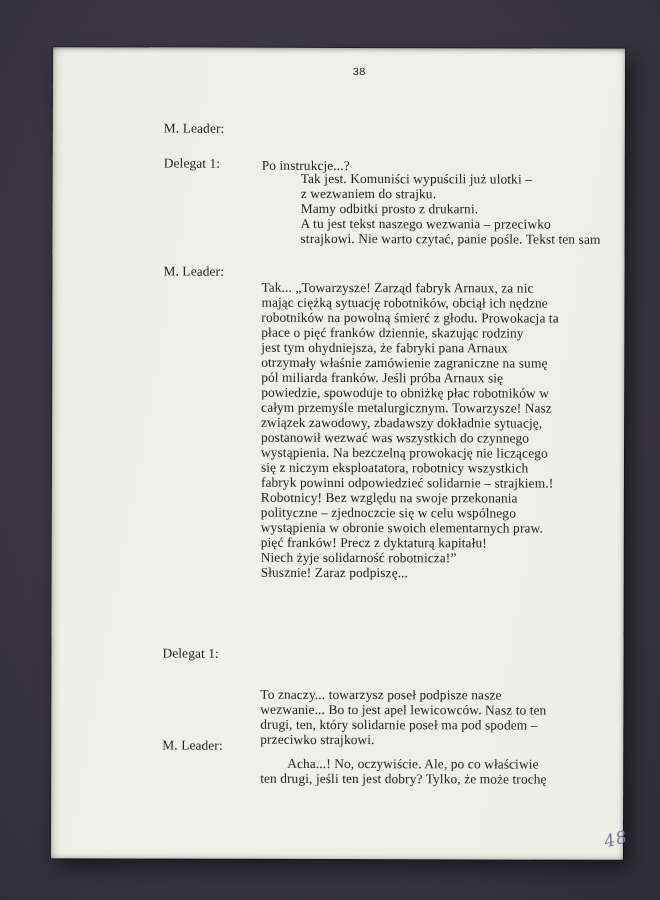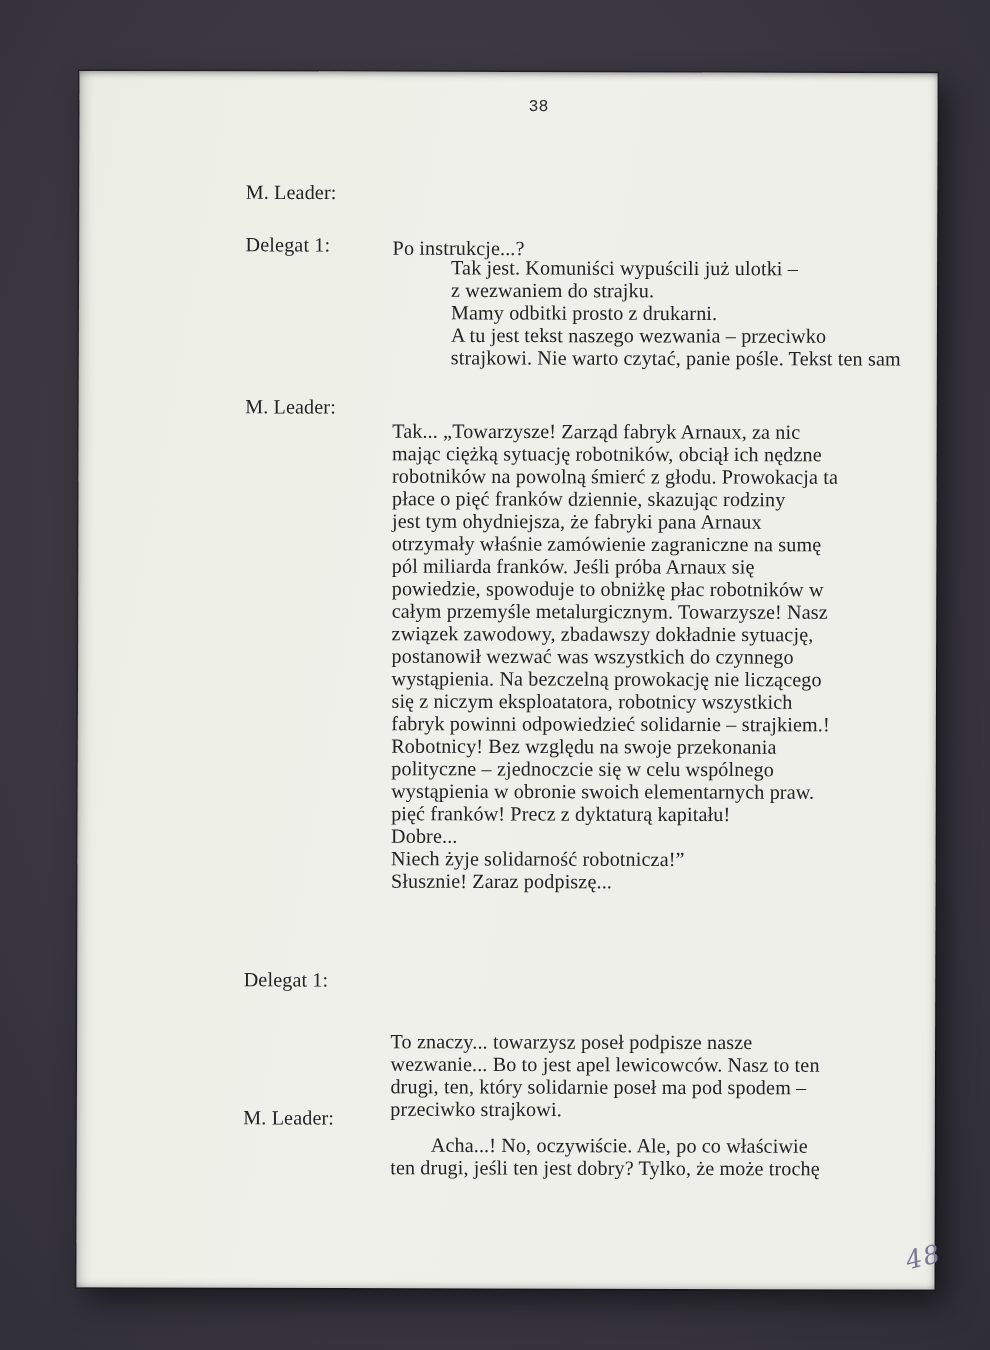--- a/index.html
+++ b/index.html
@@ -69,21 +69,20 @@
       <div class="line">całym przemyśle metalurgicznym. Towarzysze! Nasz</div>
       <div class="line">związek zawodowy, zbadawszy dokładnie sytuację,</div>
       <div class="line">postanowił wezwać was wszystkich do czynnego</div>
       <div class="line">wystąpienia. Na bezczelną prowokację nie liczącego</div>
       <div class="line">się z niczym eksploatatora, robotnicy wszystkich</div>
       <div class="line">fabryk powinni odpowiedzieć solidarnie – strajkiem.!</div>
       <div class="line">Robotnicy! Bez względu na swoje przekonania</div>
       <div class="line">polityczne – zjednoczcie się w celu wspólnego</div>
       <div class="line">wystąpienia w obronie swoich elementarnych praw.</div>
       <div class="line">pięć franków! Precz z dyktaturą kapitału!</div>
-      <div class="line">Dobre...</div>
       <div class="line">Niech żyje solidarność robotnicza!”</div>
       <div class="line">Słusznie! Zaraz podpiszę...</div>
     </div>
   <div class="block speaker b6">Delegat 1:</div>
   <div class="block speech  b7">
       <div class="line">To znaczy... towarzysz poseł podpisze nasze</div>
       <div class="line">wezwanie... Bo to jest apel lewicowców. Nasz to ten</div>
       <div class="line">drugi, ten, który solidarnie poseł ma pod spodem –</div>
       <div class="line">przeciwko strajkowi.</div>
     </div>

